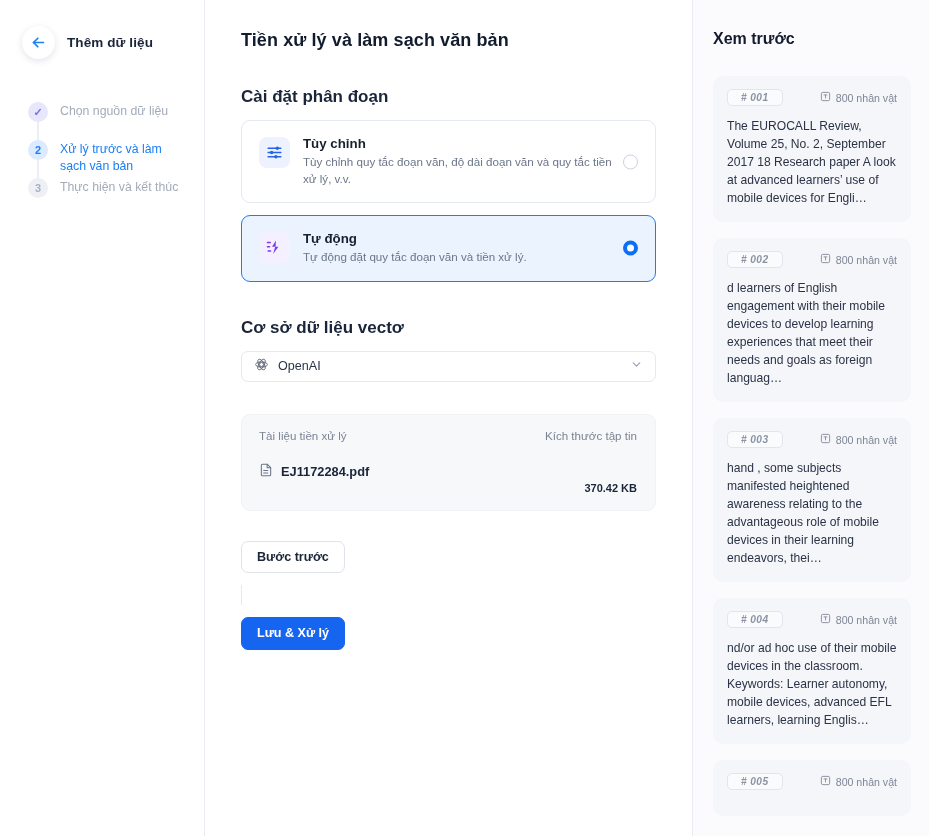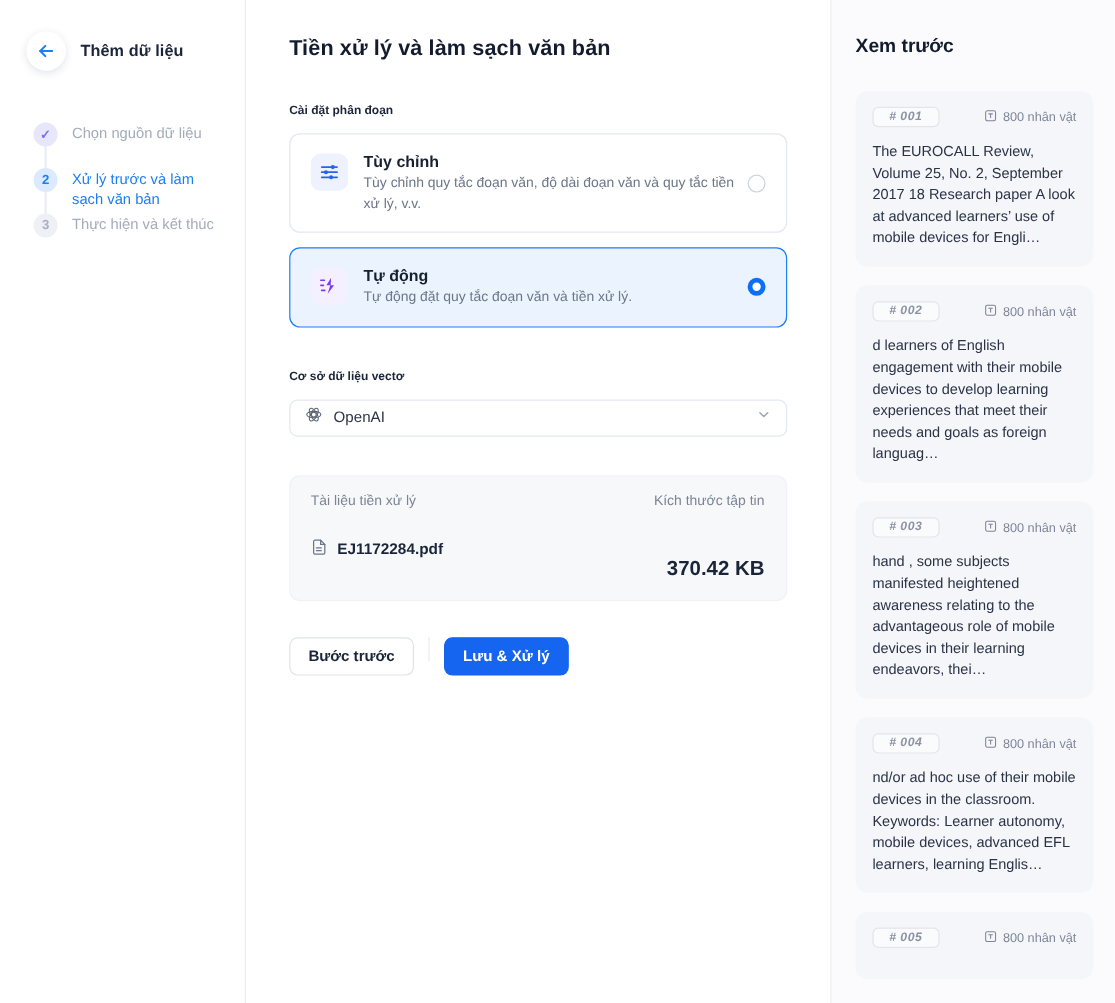--- a/index.html
+++ b/index.html
@@ -55,21 +55,21 @@
   
   .center {
     flex: 1 1 auto; height: 836px;
     padding: 30px 36px 0 36px;
     background: #ffffff;
     border-right: 1px solid #e9ecf2;
     overflow: hidden;
   }
   .page-title { font-size: 18px; font-weight: bold; color: #131c2e; letter-spacing: .1px; }
 
-  .section-label { font-size: 10px; font-weight: bold; color: #1b2539; margin: 36px 0 13px 0; }
+  .section-label { font-size: 17px; font-weight: bold; color: #1b2539; margin: 36px 0 13px 0; }
 
   .opt-card {
     border: 1px solid #e4e8ef; border-radius: 9px;
     padding: 15px 17px; display: flex; align-items: flex-start; gap: 13px;
     cursor: pointer; background: #ffffff; margin-bottom: 12px;
     position: relative;
   }
   .opt-card.selected { border: 1.5px solid #1c7ef3; background: #eaf3fe; }
   .opt-icon {
     width: 31px; height: 31px; border-radius: 8px;
@@ -101,23 +101,23 @@
   .chev { color: #9aa3b2; }
 
   .file-box {
     margin-top: 32px; background: #f7f8fa; border: 1px solid #f0f2f5;
     border-radius: 9px; padding: 14px 18px 16px 17px;
   }
   .file-row { display: flex; justify-content: space-between; align-items: center; }
   .file-row.head { margin-bottom: 8px; }
   .file-cap { font-size: 11.6px; color: #7b8495; }
   .file-name { font-size: 12.8px; font-weight: bold; color: #1b2539; display: flex; align-items: center; gap: 8px; }
-  .file-size { font-size: 17px; font-weight: bold; color: #1b2539; margin-top: 32px; }
-
-  .btn-row { margin-top: 30px; display: flex; align-items: flex-start; gap: 12px; }
+  .file-size { font-size: 11px; font-weight: bold; color: #1b2539; margin-top: 32px; }
+
+  .btn-row { margin-top: 30px; display: flex; align-items: flex-start; gap: 12px; flex-direction: column; }
   .btn {
     font-family: "Liberation Sans", sans-serif;
     font-size: 12.6px; font-weight: bold; cursor: pointer;
     border-radius: 7px; padding: 9px 15px; line-height: 1;
   }
   .btn-secondary { background: #fff; border: 1px solid #dfe3ea; color: #1b2539; }
   .btn-primary { background: #1565f0; border: 1px solid #1565f0; color: #ffffff; }
   .btn-divider { width: 1px; height: 20px; background: #e6e9ef; }
 
   

